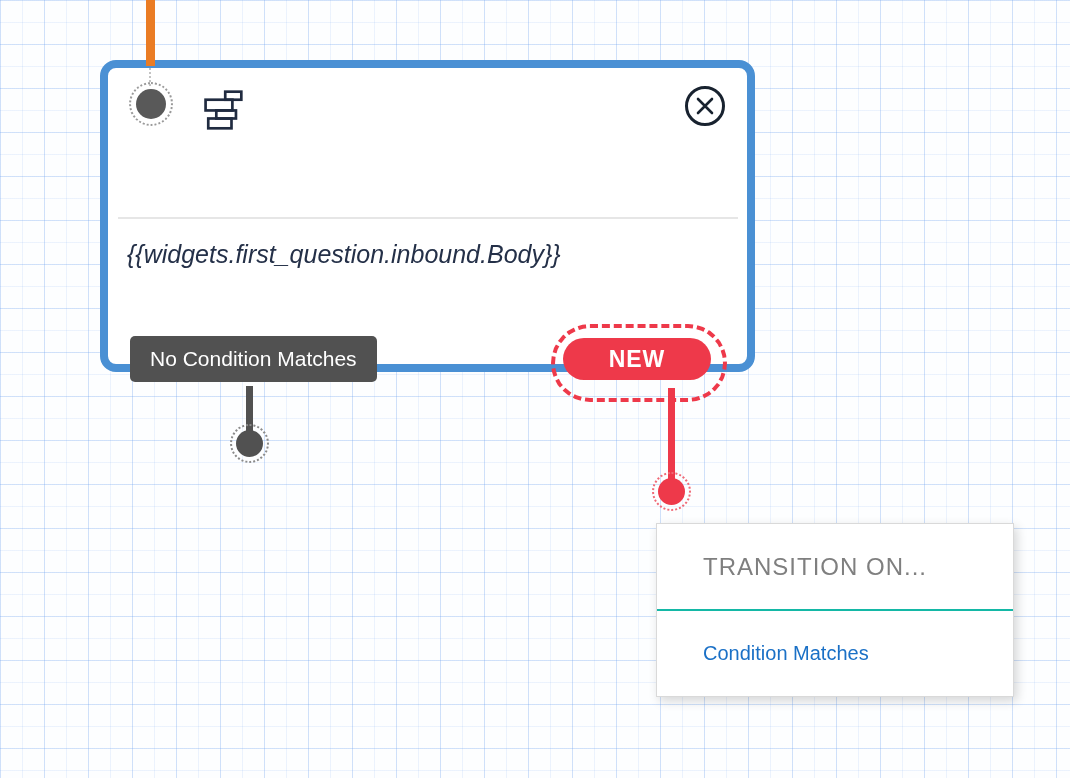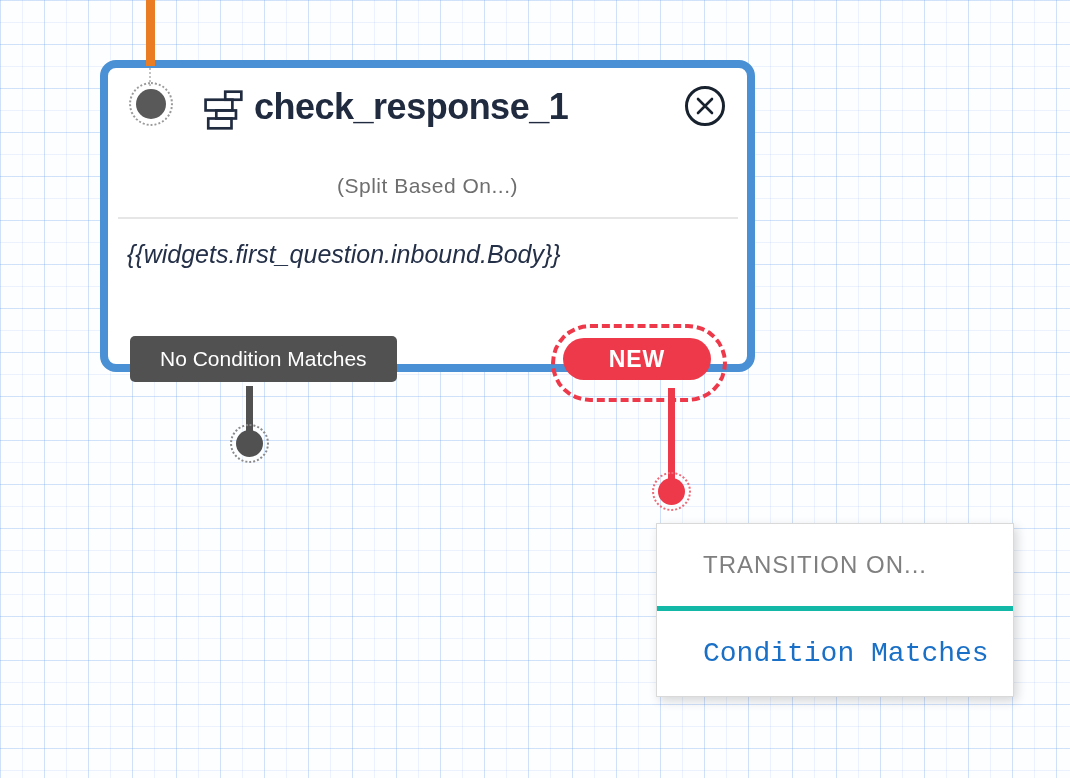--- a/index.html
+++ b/index.html
@@ -57,21 +57,21 @@
     display:flex;align-items:center;justify-content:center;z-index:2;}
 
   .widget-subtitle{position:absolute;left:108px;top:174px;width:639px;text-align:center;
     font-size:21px;color:#6e6e6e;letter-spacing:0.5px;z-index:2;}
   .card-divider{position:absolute;left:118px;top:217px;width:620px;height:2px;
     background:#e6e6e6;z-index:2;}
   .expression-text{position:absolute;left:127px;top:240px;font-size:25px;
     color:#243048;z-index:2;white-space:nowrap;font-style:italic;}
 
   
-  .no-match-label{position:absolute;left:130px;top:336px;padding:11px 30px;
+  .no-match-label{position:absolute;left:130px;top:336px;padding:11px 20px;
     background:var(--gray-dark);color:#fff;font-size:21px;border-radius:5px;
     z-index:3;white-space:nowrap;}
   .gray-line{position:absolute;left:246px;top:386px;width:7px;height:46px;
     background:var(--gray-dark);z-index:2;}
 
   
   .new-outline{position:absolute;left:551px;top:324px;width:176px;height:78px;
     border:4px dashed var(--accent-red);border-radius:40px;z-index:3;}
   .new-pill{position:absolute;left:563px;top:338px;width:148px;height:42px;
     background:var(--accent-red);border:none;border-radius:25px;color:#fff;
@@ -79,23 +79,23 @@
     justify-content:center;cursor:pointer;z-index:3;font-family:"Liberation Sans",sans-serif;}
   .red-line{position:absolute;left:668px;top:388px;width:7px;height:92px;
     background:var(--accent-red);z-index:2;}
 
   
   .transition-menu{position:absolute;left:656px;top:523px;width:358px;
     background:#fff;border:1px solid #d9d9d9;z-index:5;
     box-shadow:3px 4px 10px rgba(0,0,0,.16);}
   .menu-header{height:87px;display:flex;align-items:center;padding-left:46px;
     color:var(--menu-gray);font-size:24px;letter-spacing:1px;
-    border-bottom:5px solid #14b8a6;white-space:nowrap;}
+    border-bottom:2px solid #14b8a6;white-space:nowrap;}
   .menu-item{height:85px;display:flex;align-items:center;padding-left:46px;
-    color:var(--link-blue);font-size:28px;cursor:pointer;white-space:nowrap;font-family:Liberation Mono, monospace;}
+    color:var(--link-blue);font-size:20px;cursor:pointer;white-space:nowrap;}
 </style>
 </head>
 <body>
 
 <div class="canvas">
 
   <div class="incoming-line"></div>
   <div class="dotted-trail"></div>
 
   <div class="widget-card"></div>
@@ -106,31 +106,29 @@
 
   <span class="split-icon">
     <svg width="42" height="46" viewBox="0 0 47 47" fill="none" stroke="#202b40" stroke-width="3">
       <rect x="26" y="3" width="18" height="9"></rect>
       <rect x="4" y="12" width="30" height="12"></rect>
       <rect x="16" y="24" width="22" height="9"></rect>
       <rect x="7" y="33" width="26" height="11"></rect>
     </svg>
   </span>
 
-  <div class="widget-title">check_response_1</div>
 
   <button class="close-btn">
     <span style="display:flex;">
       <svg width="24" height="24" viewBox="0 0 24 24" stroke="#18222f" stroke-width="2.6" stroke-linecap="round">
         <path d="M5 5 L19 19 M19 5 L5 19"></path>
       </svg>
     </span>
   </button>
 
-  <div class="widget-subtitle">(Split Based On...)</div>
 
   <div class="card-divider"></div>
 
   <div class="expression-text">{{widgets.first_question.inbound.Body}}</div>
 
   <div class="no-match-label">No Condition Matches</div>
   <div class="gray-line"></div>
   <div class="dot-ring ring-gray">
     <div class="dot-core"></div>
   </div>

